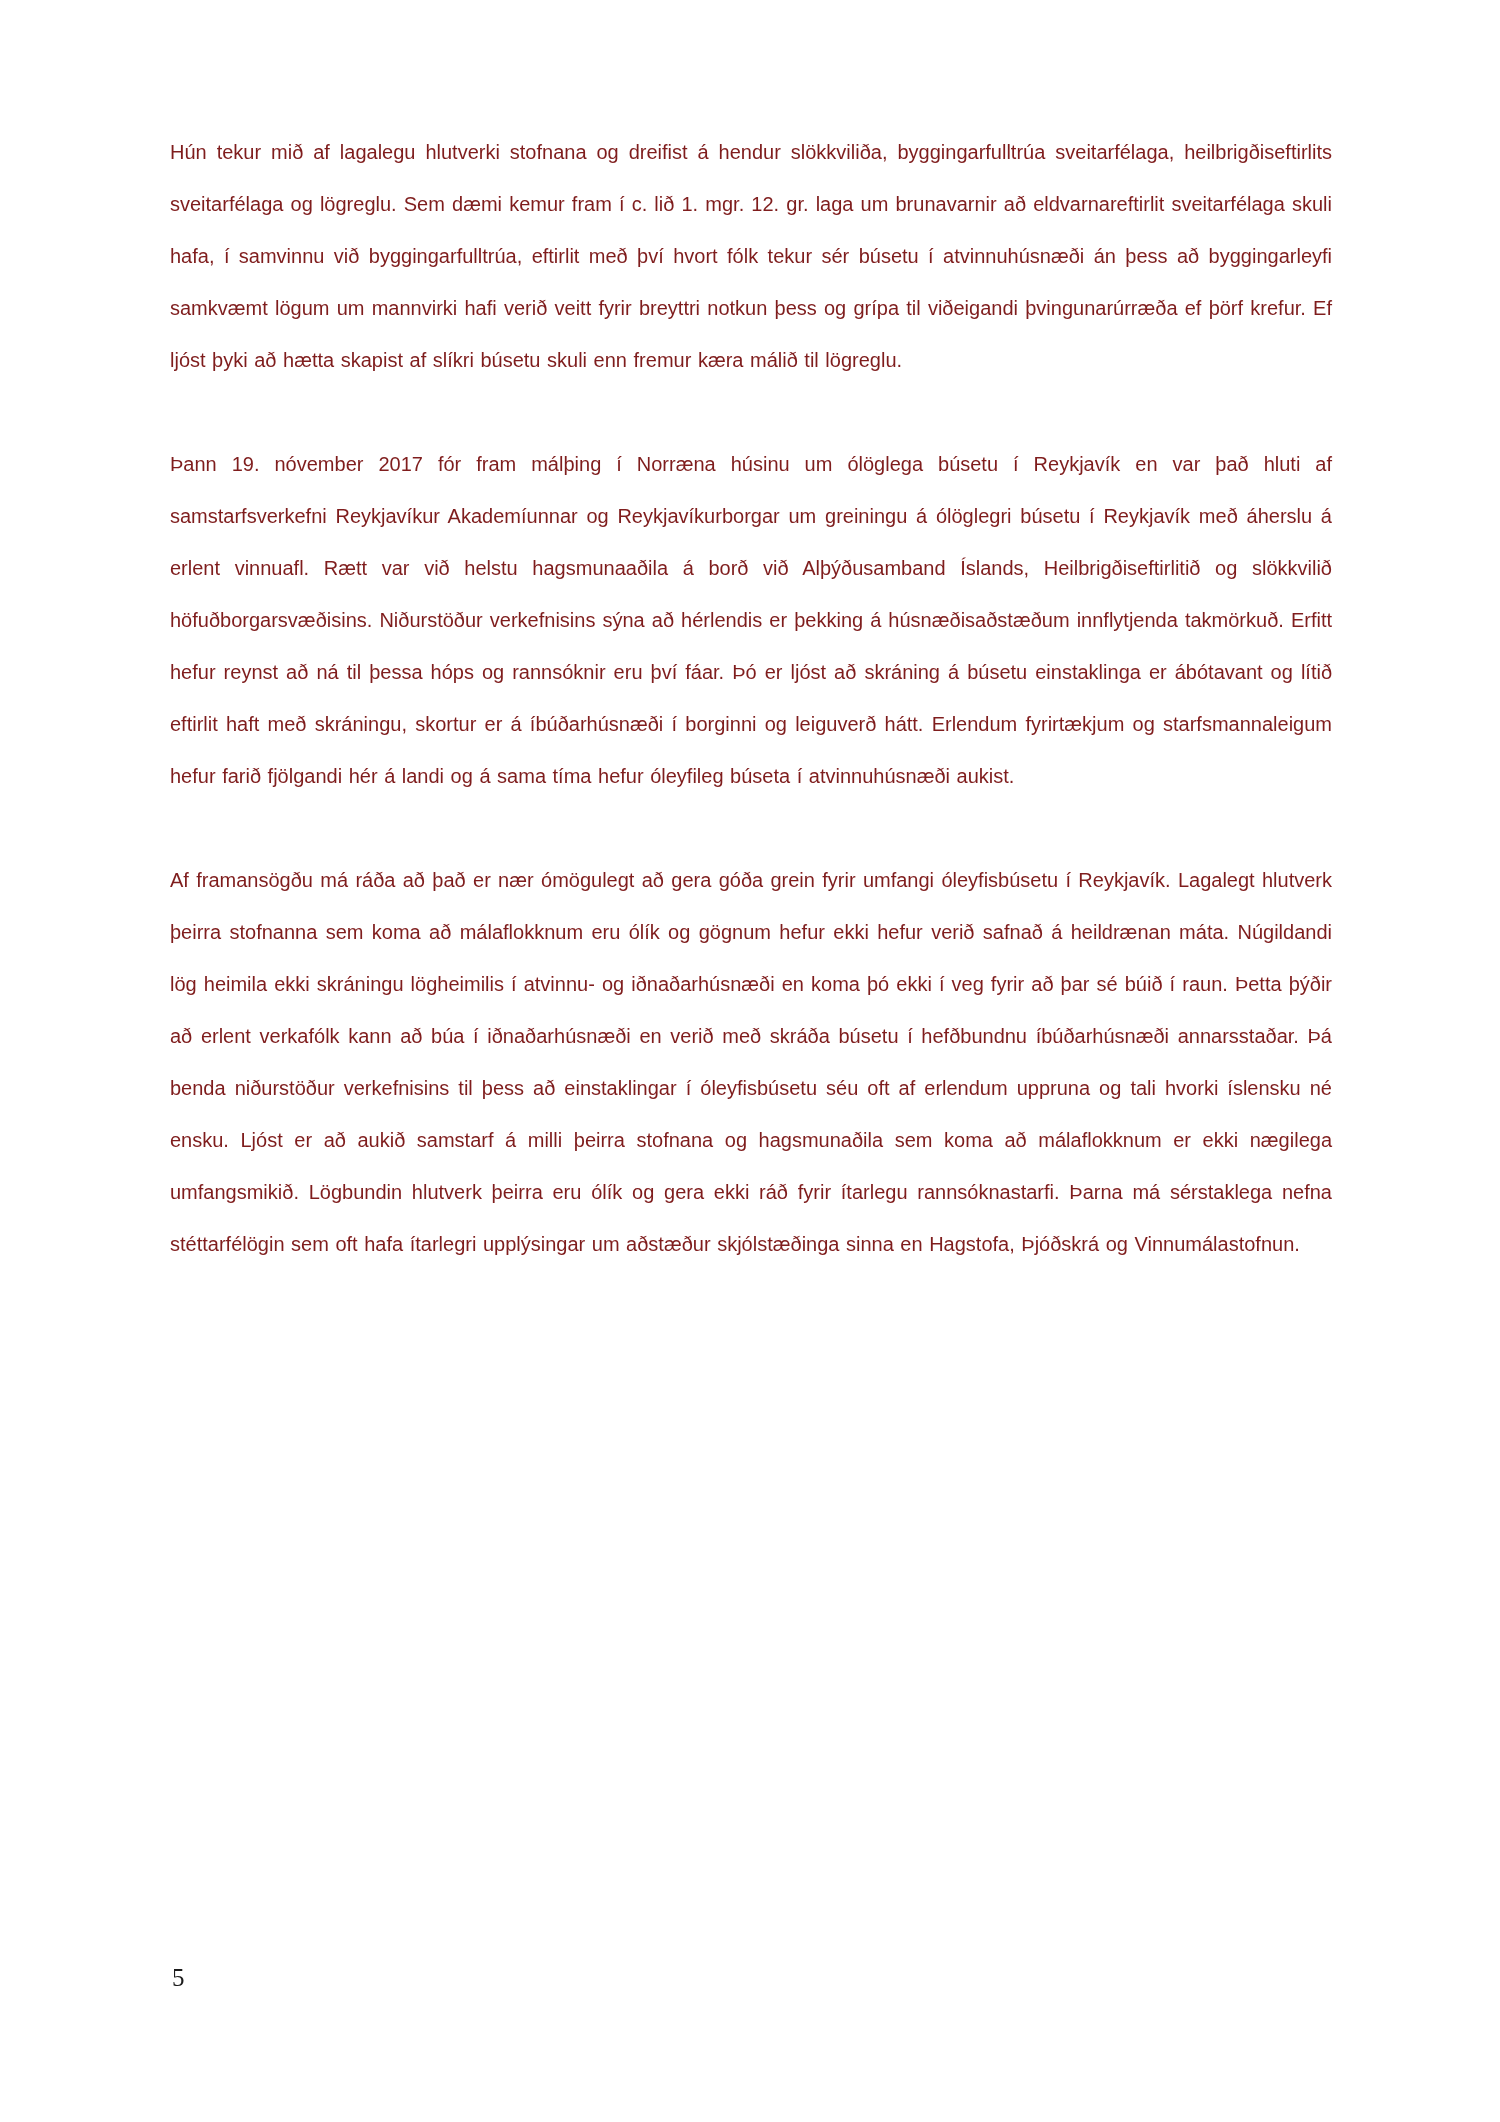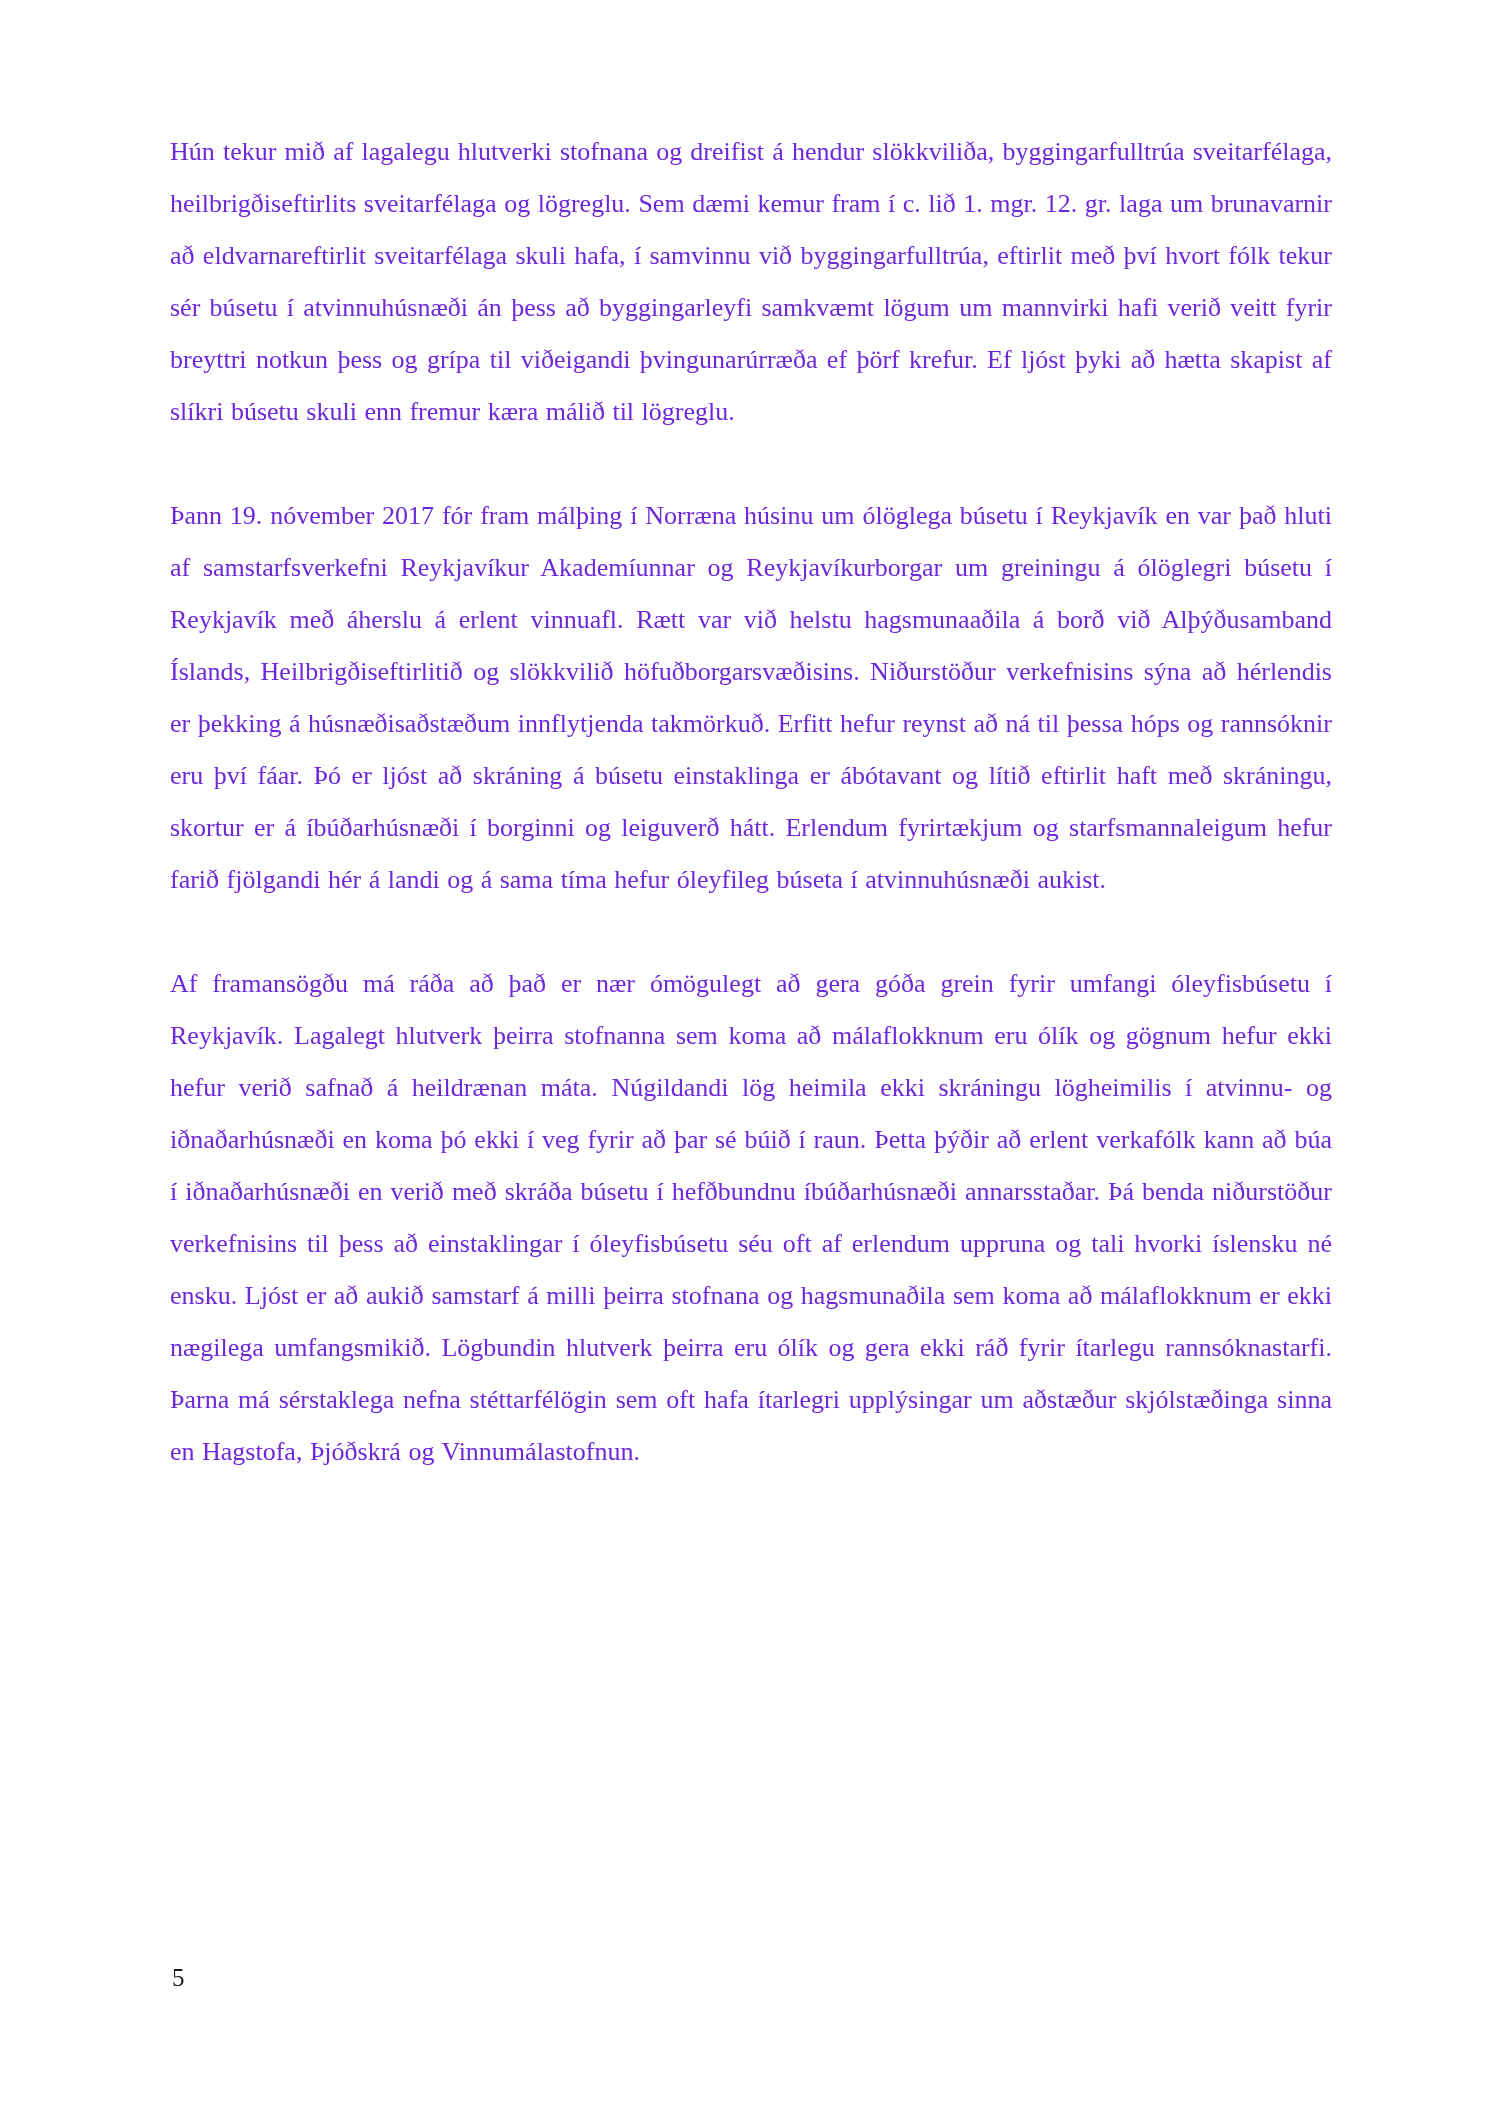--- a/index.html
+++ b/index.html
@@ -16,24 +16,24 @@
     box-sizing: border-box;
     overflow: hidden;
   }
   .content {
     position: absolute;
     top: 126px;
     left: 170px;
     right: 168px;
   }
   .content p {
-    font-family: Liberation Serif, serif;
-    font-size: 26px;
+    font-family: Liberation Sans, sans-serif;
+    font-size: 20px;
     line-height: 52px;
-    color: #6d28d9;
+    color: #7f1d1d;
     text-align: justify;
     margin: 0 0 52px 0;
     word-spacing: 1px;
   }
   .content p:last-child {
     margin-bottom: 0;
   }
   .page-number {
     position: absolute;
     left: 172px;

